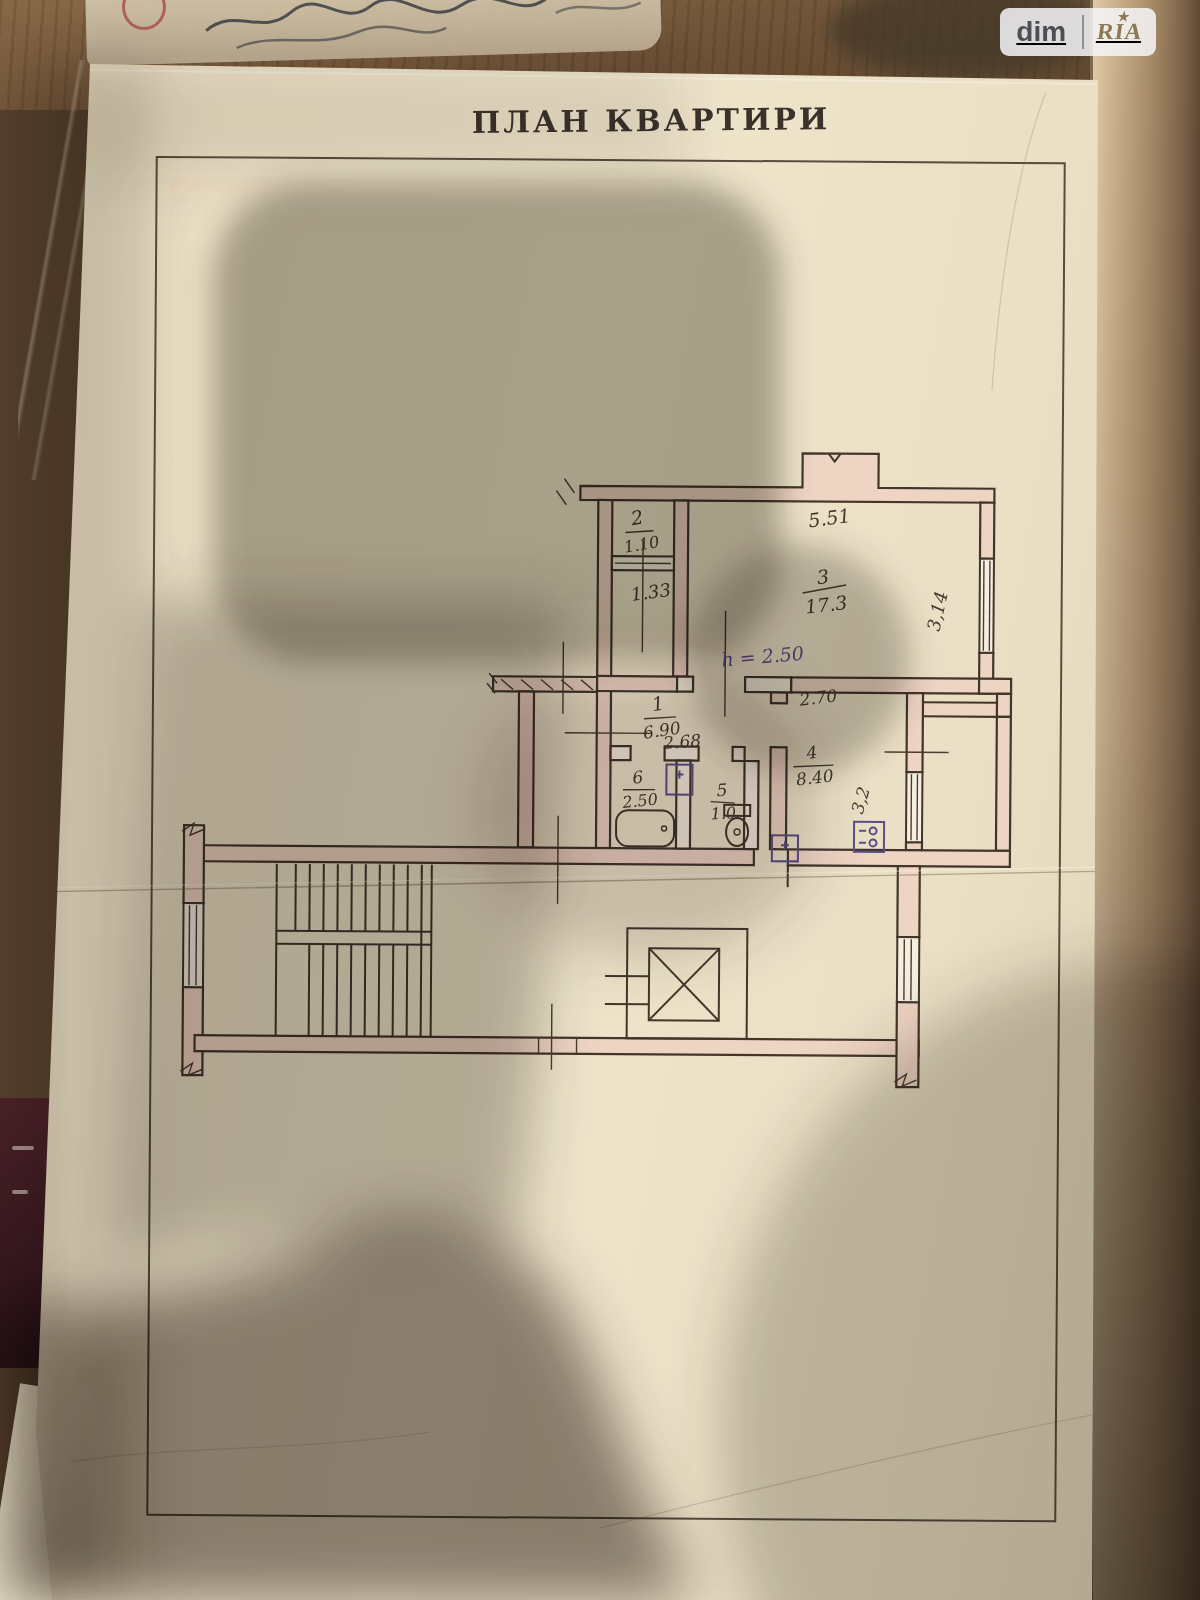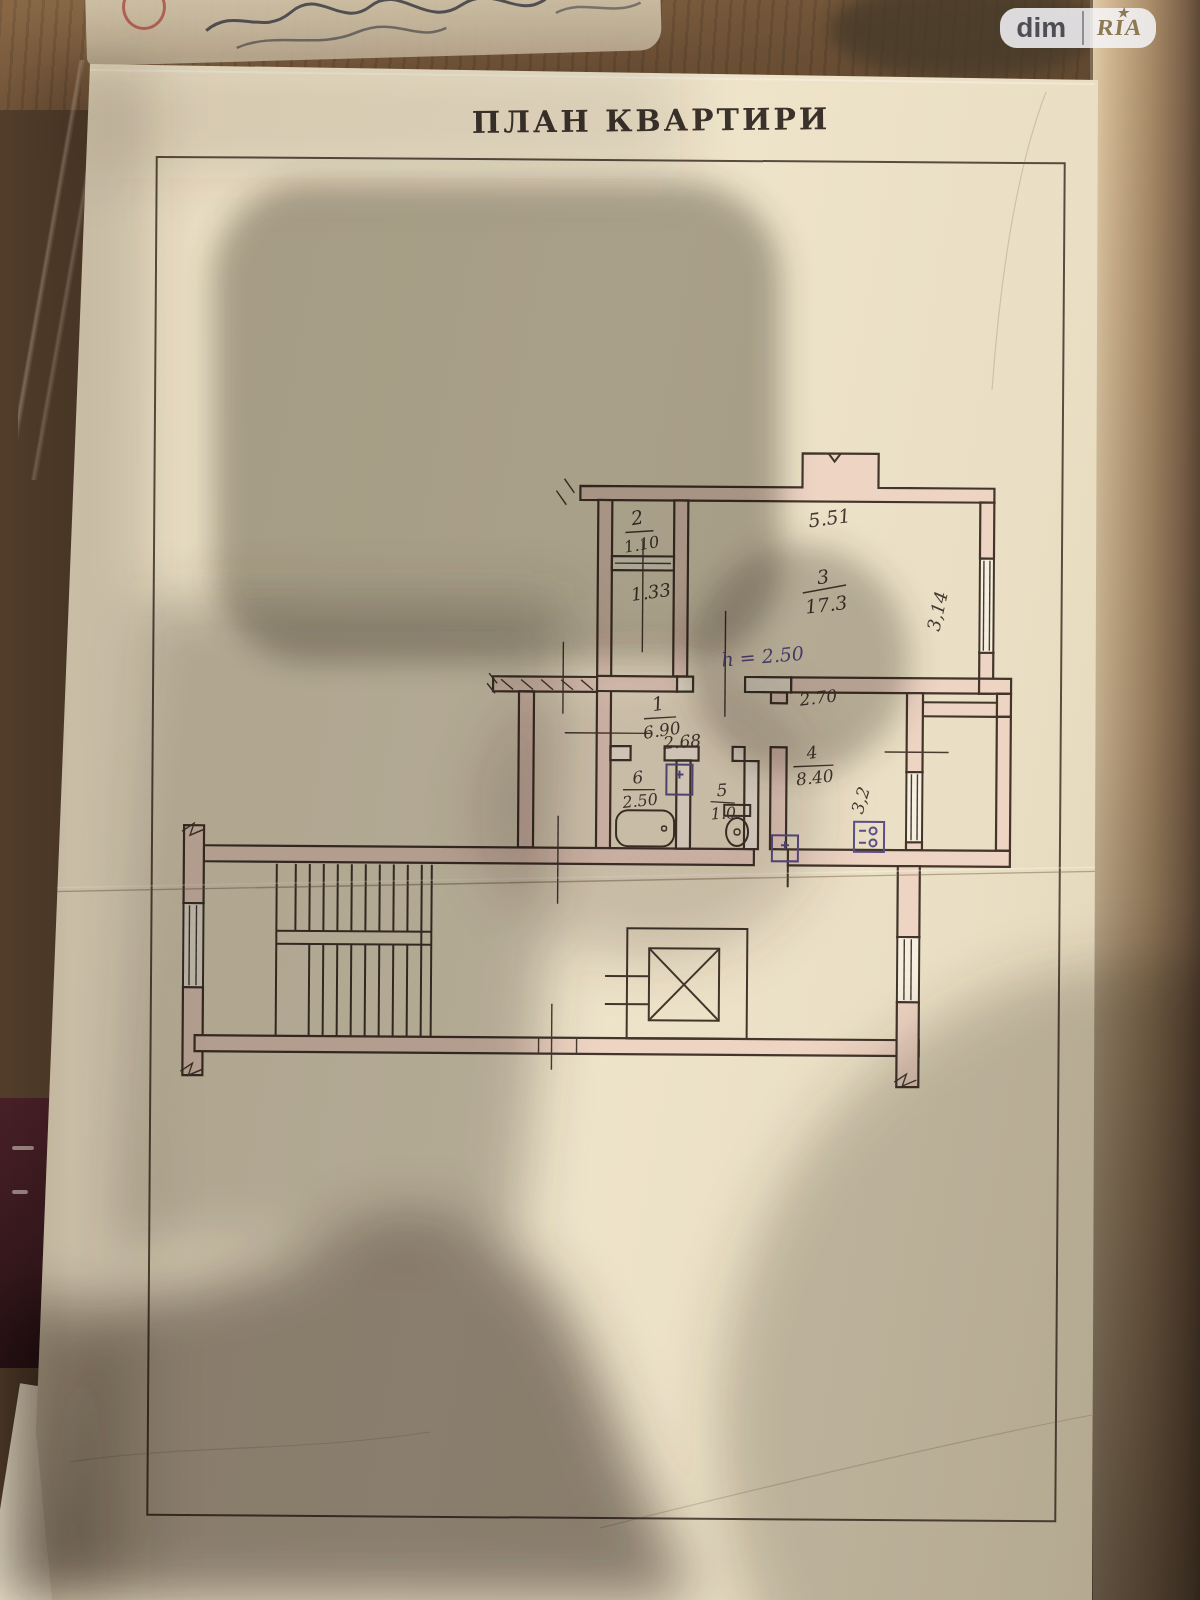--- a/index.html
+++ b/index.html
@@ -50,22 +50,22 @@
   .w  {fill:#eed4c3;stroke:#42362b;stroke-width:2.2;}
   .ww {fill:#f3ecda;stroke:#42362b;stroke-width:2.2;}
   .win{fill:#f6efdf;stroke:#42362b;stroke-width:2;}
   .ln {stroke:#42362b;stroke-width:2;fill:none;}
   .thin{stroke:#4a3d30;stroke-width:1.4;fill:none;}
   .purple{stroke:#5c4e87;stroke-width:2;fill:none;}
   text.hand{font-family:"DejaVu Serif", serif;font-style:italic;fill:#443930;text-anchor:middle;}
   text.handp{fill:#5c4e87;}
 
   
-  .badge{position:absolute;left:1000px;top:8px;width:156px;height:40px;z-index:60;
-    background:rgba(244,244,248,.86);border-radius:17px;display:flex;align-items:center;}
+  .badge{position:absolute;left:1000px;top:8px;width:156px;height:48px;z-index:60;
+    background:rgba(244,244,248,.86);border-radius:9px;display:flex;align-items:center;text-decoration:underline;}
   .badge-dim{flex:1.15;text-align:center;font-family:"Liberation Sans", sans-serif;
     font-weight:bold;font-size:28px;color:#4e4e55;line-height:1;}
   .badge-sep{width:2px;height:34px;background:#8e8e96;}
   .badge-ria{flex:1;position:relative;text-align:center;
     font-family:"Liberation Serif", serif;font-weight:bold;font-size:23px;
     color:#8c7a52;letter-spacing:1px;transform:skewX(-8deg);}
   .badge-star{position:absolute;top:-10px;left:50%;margin-left:-4px;font-size:13px;color:#8c7a52;}
 </style>
 </head>
 <body>

